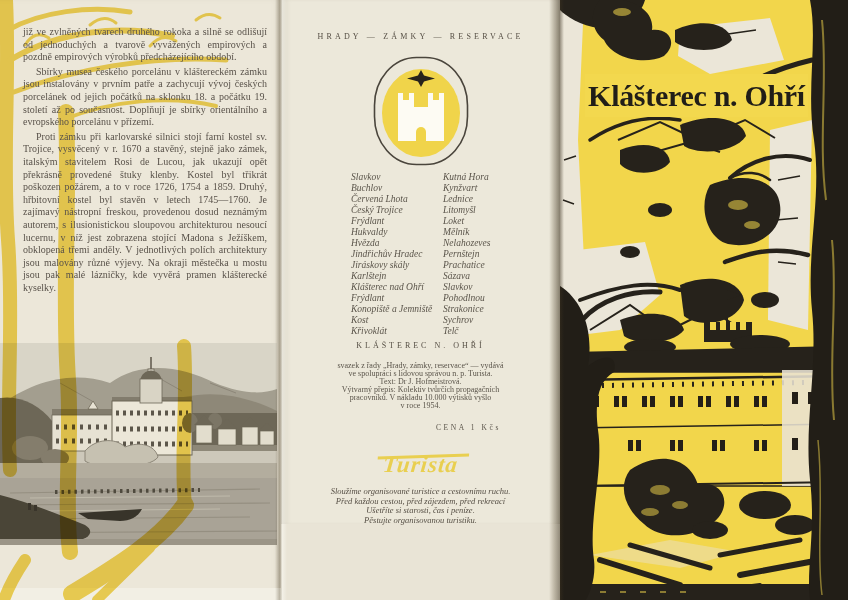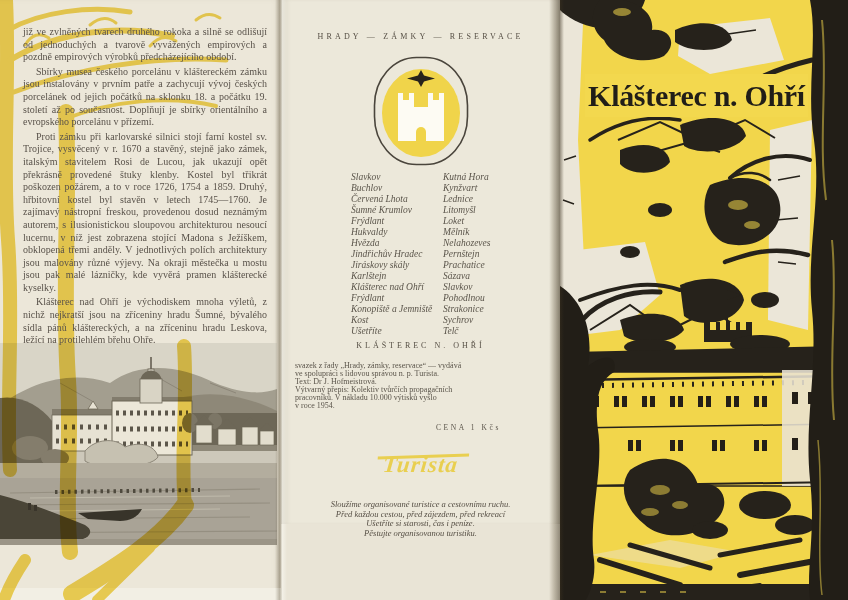--- a/index.html
+++ b/index.html
@@ -30,51 +30,50 @@
   
   .series-header{position:absolute;top:32px;left:0;width:100%;text-align:center;
                  font-size:8px;letter-spacing:3.2px;color:#564f45;}
   .emblem{position:absolute;top:55px;left:50%;transform:translateX(-50%);}
   .castle-list{position:absolute;top:172px;left:70px;width:190px;display:flex;}
   .castle-col{width:92px;}
   .castle-col + .castle-col{width:98px;}
   .castle-item{font-style:italic;font-size:9.5px;line-height:11px;color:#5a544a;white-space:nowrap;}
   .mid-subtitle{position:absolute;top:341px;left:0;width:100%;text-align:center;
                 font-size:8px;letter-spacing:3px;color:#564f45;}
-  .imprint{position:absolute;top:362px;left:14px;width:251px;text-align:left;
+  .imprint{position:absolute;top:362px;left:14px;width:251px;text-align:center;
            font-size:8px;line-height:8px;color:#5a544a;}
   .price{position:absolute;top:423px;left:0;width:100%;text-align:center;
          font-size:7.5px;letter-spacing:2.6px;color:#5a544a;padding-left:48px;}
   .turista{position:absolute;top:452px;left:0;width:100%;text-align:center;
            font-style:italic;font-weight:bold;font-size:23px;color:#e9cf50;
            transform:skewX(-6deg);letter-spacing:1px;}
   .turista span{position:relative;display:inline-block;}
   .turista span::before{content:"";position:absolute;left:-6px;right:-10px;top:3px;height:2.5px;
            background:#e9cf50;transform:rotate(-2deg);}
-  .slogans{position:absolute;top:500px;left:8px;width:263px;text-align:center;
+  .slogans{position:absolute;top:487px;left:8px;width:263px;text-align:center;
            font-style:italic;font-size:8.5px;line-height:9.6px;color:#564f45;}
 
   
   .cover-art{position:absolute;left:0;top:0;z-index:1;}
   .cover-title-band{position:absolute;left:25px;top:74px;width:223px;height:43px;z-index:2;
                     background:#f3d84e;display:flex;align-items:center;justify-content:center;}
   .cover-title{font-weight:bold;font-size:30px;color:#211e18;white-space:nowrap;letter-spacing:-.3px;}
 </style>
 </head>
 <body>
 
 <div class="scan">
 
   <div class="panel-left">
 
     <div class="body-text">
         <p>již ve zvlněných tvarech druhého rokoka a silně se odlišují od jednoduchých a tvarově vyvážených empirových a pozdně empirových výrobků předcházejícího období.</p>
         <p>Sbírky musea českého porcelánu v kláštereckém zámku jsou instalovány v prvním patře a zachycují vývoj českých porcelánek od jejich počátků na sklonku 18. a počátku 19. století až po současnost. Doplňují je sbírky orientálního a evropského porcelánu v přízemí.</p>
         <p>Proti zámku při karlovarské silnici stojí farní kostel sv. Trojice, vysvěcený v r. 1670 a stavěný, stejně jako zámek, italským stavitelem Rosi de Lucou, jak ukazují opět překrásně provedené štuky klenby. Kostel byl třikrát poškozen požárem, a to v roce 1726, 1754 a 1859. Druhý, hřbitovní kostel byl stavěn v letech 1745—1760. Je zajímavý nástropní freskou, provedenou dosud neznámým autorem, s ilusionistickou sloupovou architekturou nesoucí lucernu, v níž jest zobrazena stojící Madona s Ježíškem, obklopená třemi anděly. V jednotlivých polích architektury jsou malovány různé výjevy. Na okraji městečka u mostu jsou pak malé lázničky, kde vyvěrá pramen klášterecké kyselky.</p>
-        <p>Klášterec nad Ohří je východiskem mnoha výletů, z nichž nejkratší jsou na zříceniny hradu Šumné, bývalého sídla pánů kláštereckých, a na zříceninu hradu Leskova, ležící na protilehlém břehu Ohře.</p>
       </div>
 
     <svg class="engraving" width="277" height="202" viewBox="0 0 277 202">
       <rect width="277" height="202" fill="#cdc8ba"></rect>
       <rect width="277" height="70" fill="#d9d5c7"></rect>
       <path d="M0,62 C30,40 70,26 110,40 C140,18 180,22 215,40 C240,50 260,52 277,46 L277,95 L0,95 Z" fill="#a39e8f"></path>
       <path d="M60,40 L92,58 M150,30 L182,48 M210,40 L236,50" stroke="#8d8779" stroke-width="1" fill="none"></path>
       <path d="M160,62 C200,44 240,50 277,68 L277,108 L160,108 Z" fill="#8e8878"></path>
       <path d="M0,55 C20,52 40,62 52,78 L52,132 L0,132 Z" fill="#6d6757"></path>
       <rect x="180" y="70" width="97" height="32" fill="#6d6757"></rect>
@@ -161,32 +160,32 @@
       <path d="M56,38 h5 v7 h6 v-7 h5 v48 h-16 Z" fill="#fdfbf3"></path>
       <rect x="42" y="52" width="14" height="34" fill="#fdfbf3"></rect>
       <path d="M44,86 v-9 a5,5 0 0 1 10,0 v9 Z" fill="#f0d44a"></path>
     </svg>
 
     <div class="castle-list">
       <div class="castle-col">
           <div class="castle-item">Slavkov</div>
           <div class="castle-item">Buchlov</div>
           <div class="castle-item">Červená Lhota</div>
-          <div class="castle-item">Šumné Krumlov</div>
+          <div class="castle-item">Český Trojice</div>
           <div class="castle-item">Frýdlant</div>
           <div class="castle-item">Hukvaldy</div>
           <div class="castle-item">Hvězda</div>
           <div class="castle-item">Jindřichův Hradec</div>
           <div class="castle-item">Jiráskovy skály</div>
           <div class="castle-item">Karlštejn</div>
           <div class="castle-item">Klášterec nad Ohří</div>
           <div class="castle-item">Frýdlant</div>
           <div class="castle-item">Konopiště a Jemniště</div>
           <div class="castle-item">Kost</div>
-          <div class="castle-item">Ušetříte</div>
+          <div class="castle-item">Křivoklát</div>
         </div>
       <div class="castle-col">
           <div class="castle-item">Kutná Hora</div>
           <div class="castle-item">Kynžvart</div>
           <div class="castle-item">Lednice</div>
           <div class="castle-item">Litomyšl</div>
           <div class="castle-item">Loket</div>
           <div class="castle-item">Mělník</div>
           <div class="castle-item">Nelahozeves</div>
           <div class="castle-item">Pernštejn</div>

